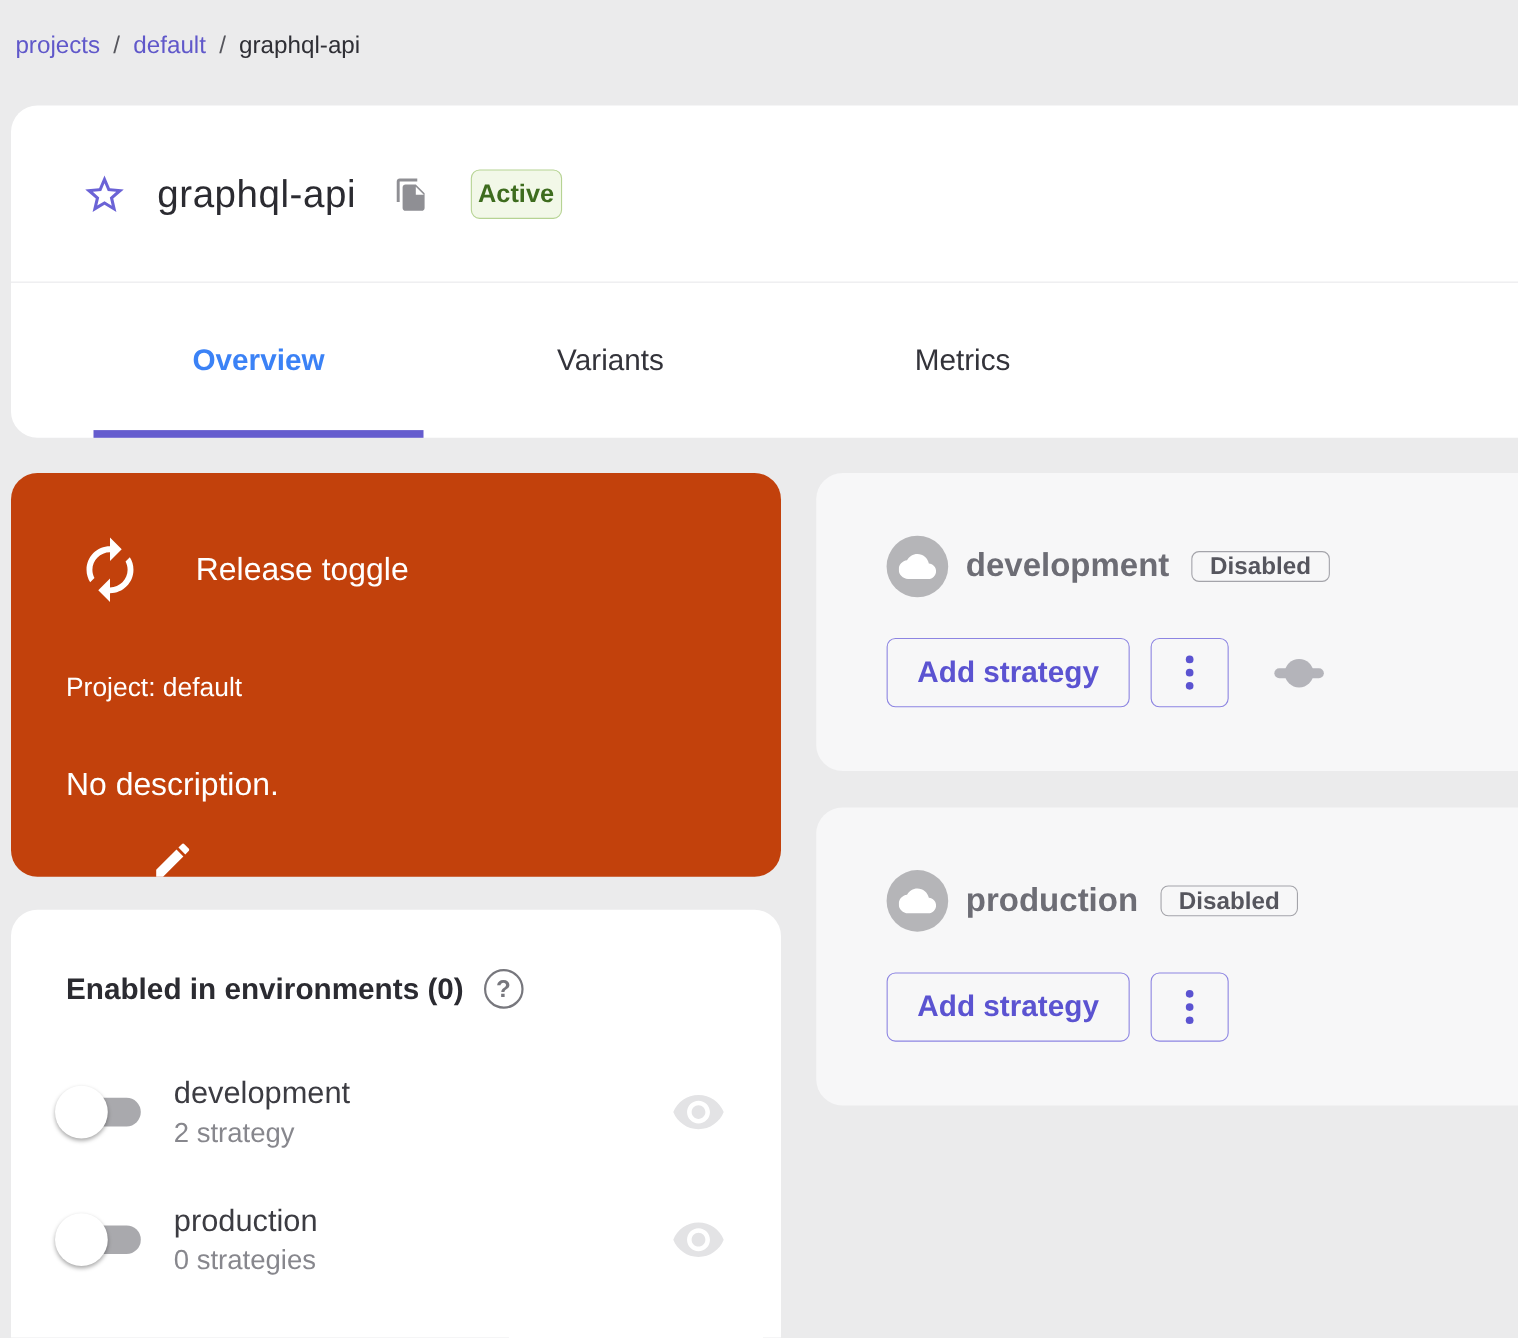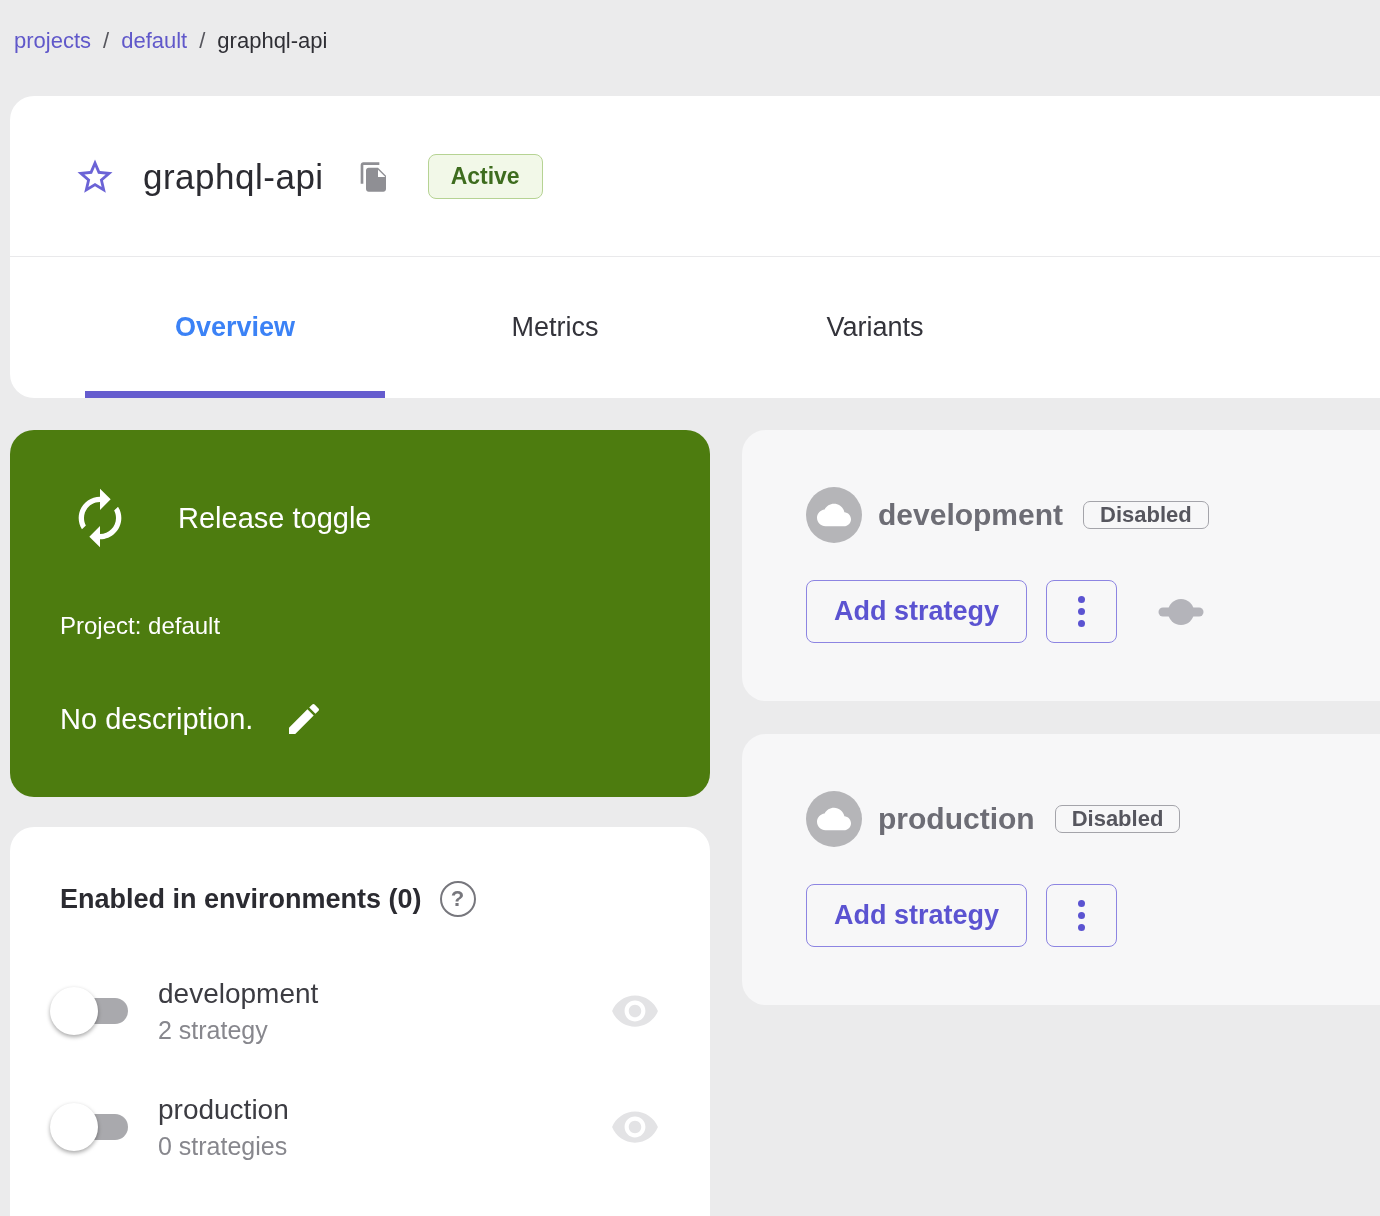--- a/index.html
+++ b/index.html
@@ -29,21 +29,21 @@
     position: absolute; left: 63px; top: 0; height: 161px; right: 40px;
     display: flex; align-items: center;
   }
   .star-btn { width: 44px; height: 44px; display: flex; align-items: center; justify-content: center; cursor: pointer; }
   .page-title { font-size: 35px; font-weight: 500; color: #2b2b31; margin-left: 26px; letter-spacing: 0.5px; }
   .copy-btn { width: 36px; height: 36px; margin-left: 32px; display: flex; align-items: center; justify-content: center; cursor: pointer; }
   .active-badge {
     margin-left: 36px;
     border: 1.5px solid #b6d393; background: #f2f8e8; color: #3e6c1e;
     font-size: 23px; font-weight: 700; border-radius: 8px;
-    padding: 8px 22px;
+    padding: 8px 6px;
   }
   .header-divider {
     position: absolute; left: 0; right: 0; top: 160px; height: 1px; background: #e9e9eb;
   }
   .tabs {
     position: absolute; left: 65px; top: 161px; height: 141px;
     display: flex;
   }
   .tab {
     width: 320px; height: 100%; display: flex; align-items: center; justify-content: center;
@@ -51,29 +51,29 @@
   }
   .tab.active { font-weight: 700; color: #3b82f6; }
   .tab.active::after {
     content: ""; position: absolute; left: 10px; right: 10px; bottom: 0; height: 7px;
     background: #655cce;
   }
 
   
   .feature-card {
     position: absolute; left: 10px; top: 430px; width: 700px; height: 367px;
-    background: #4d7c0f; border-radius: 24px; color: #ffffff;
+    background: #c2410c; border-radius: 24px; color: #ffffff;
   }
   .feature-type-row {
     position: absolute; left: 58px; top: 56px; display: flex; align-items: center; gap: 46px;
   }
   .loop-icon-wrap { width: 64px; height: 64px; }
   .feature-type-label { font-size: 29px; }
   .feature-project { position: absolute; left: 50px; top: 182px; font-size: 24px; }
-  .feature-desc-row { position: absolute; left: 50px; top: 268px; display: flex; align-items: center; gap: 30px; }
+  .feature-desc-row { position: absolute; left: 50px; top: 268px; display: flex; align-items: center; gap: 30px; flex-direction: column; }
   .feature-desc { font-size: 29px; }
   .edit-btn { width: 42px; height: 42px; cursor: pointer; display: flex; align-items: center; justify-content: center; }
 
   
   .env-card {
     position: absolute; left: 742px; right: -30px; height: 271px;
     background: #f7f7f8; border-radius: 24px;
   }
   .env-card.dev { top: 430px; }
   .env-card.prod { top: 734px; }
@@ -154,22 +154,22 @@
     <span class="copy-btn">
       <svg width="32" height="32" viewBox="0 0 24 24" fill="#8f8f94">
         <path d="M16 1H4c-1.1 0-2 .9-2 2v14h2V3h12V1zm-1 4H8c-1.1 0-2 .9-2 2v14c0 1.1.9 2 2 2h11c1.1 0 2-.9 2-2V11l-6-6zm0 7V6.5L20.5 12H15z"></path>
       </svg>
     </span>
     <span class="active-badge">Active</span>
   </div>
   <div class="header-divider"></div>
   <div class="tabs">
     <div class="tab active">Overview</div>
+    <div class="tab">Variants</div>
     <div class="tab">Metrics</div>
-    <div class="tab">Variants</div>
   </div>
 </section>
 
 <section class="feature-card">
   <div class="feature-type-row">
     <span class="loop-icon-wrap">
       <svg width="64" height="64" viewBox="0 0 24 24" fill="#ffffff">
         <path d="M12 6v3l4-4-4-4v3c-4.42 0-8 3.58-8 8 0 1.57.46 3.03 1.24 4.26L6.7 14.8c-.45-.83-.7-1.79-.7-2.8 0-3.31 2.69-6 6-6zm6.76 1.74L17.3 9.2c.44.84.7 1.79.7 2.8 0 3.31-2.69 6-6 6v-3l-4 4 4 4v-3c4.42 0 8-3.58 8-8 0-1.57-.46-3.03-1.24-4.26z"></path>
       </svg>
     </span>

